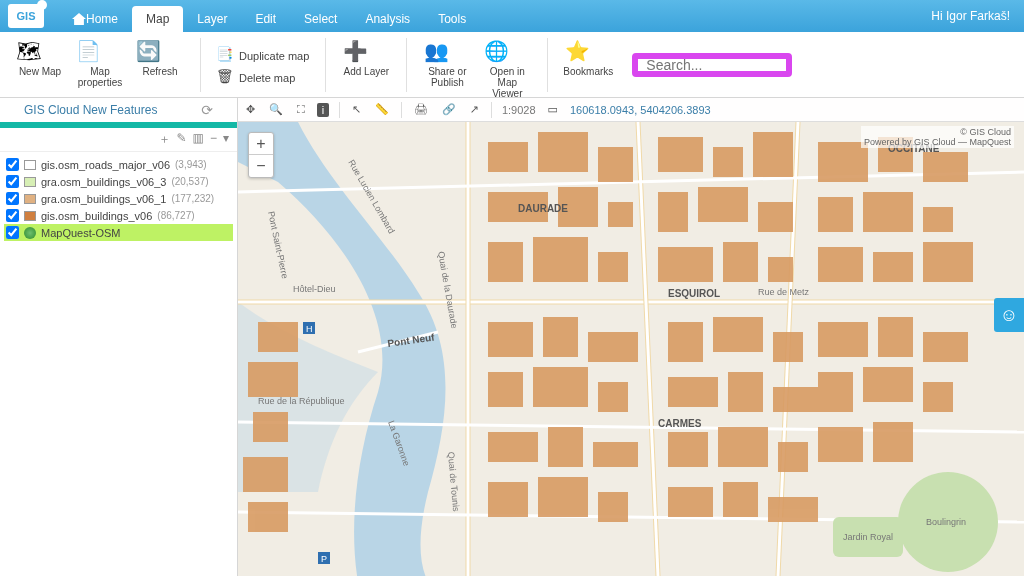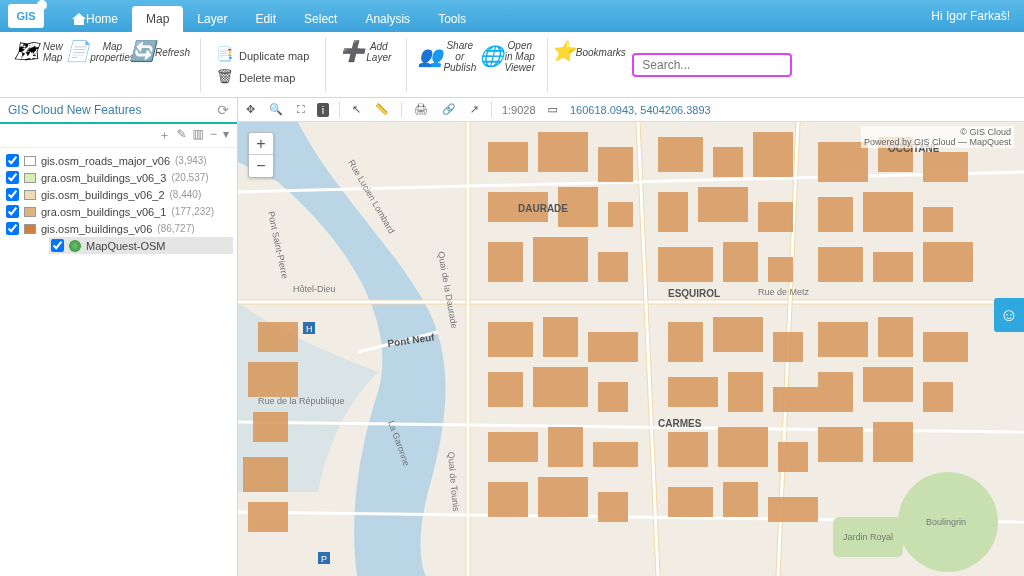--- a/index.html
+++ b/index.html
@@ -12,42 +12,42 @@
 .topnav .tabs { display: flex; align-items: flex-end; height: 100%; }
 .topnav .tab { padding: 6px 14px; font-size: 12px; cursor: pointer; display:flex;align-items:center;}
 .topnav .tab.active { background: #fff; color: #444; border-radius: 4px 4px 0 0; }
 .topnav .user { margin-left: auto; font-size: 12px; padding-right:6px;}
 .home-icon{width:14px;height:12px;background:#fff;clip-path:polygon(50% 0,100% 50%,85% 50%,85% 100%,15% 100%,15% 50%,0 50%);}
 
 
 .ribbon { height: 66px; background: #fff; border-bottom: 1px solid #d6d6d6; display: flex; align-items: center; padding: 0 6px; gap: 2px; }
 .rgroup { display: flex; align-items: flex-start; padding: 2px 6px; height:100%; gap:4px;}
 .rgroup.col{flex-direction:column;justify-content:center;gap:2px;}
-.rBtn { display: flex; flex-direction: row; align-items: center; justify-content: center; width: 56px; padding:4px 2px; cursor: pointer; border-radius:3px;font-style:italic;}
+.rBtn { display: flex; flex-direction: column; justify-content: center; width: 56px; padding:4px 2px; cursor: pointer; border-radius:3px;}
 .rBtn .ic { width: 30px; height: 26px; display:flex;align-items:center;justify-content:center;font-size:20px; }
 .rBtn .lbl { font-size: 10px; color: #444; text-align: center; line-height: 1.1; margin-top:2px;}
 .rSmall { display:flex; align-items:flex-end; gap:6px; font-size:11px; color:#444; cursor:pointer; padding:2px 4px;}
 .rSmall .sic{width:16px;height:16px;display:flex;align-items:center;justify-content:center;font-size:14px;}
 .divider { width:1px; background:#e0e0e0; height:54px; align-self:center; margin:0 4px;}
 .searchbox { margin-left: 8px; }
-.searchbox input { width: 160px; height: 24px; border: 2px solid #d946ef; border-radius: 4px; padding: 0 8px; font-size: 12px; color:#888;}
+.searchbox input { width: 160px; height: 24px; border: 6px solid #d946ef; border-radius: 4px; padding: 0 8px; font-size: 14px; color:#888;}
 
 
 .main { display: flex; height: calc(576px - 98px); }
 .sidebar { width: 238px; border-right: 1px solid #d6d6d6; background: #fff; display:flex;flex-direction:column;}
-.proj-head { display:flex; align-items:center; justify-content:space-between; padding:4px 8px; border-bottom:2px solid #14b8a6; font-size:12px; color:#3b7ea8;}
+.proj-head { display:flex; align-items:center; justify-content:space-between; padding:4px 24px; border-bottom:6px solid #14b8a6; font-size:12px; color:#3b7ea8;}
 .proj-head .reload{color:#999;cursor:pointer;font-size:14px;}
 .layer-tools{display:flex;justify-content:flex-end;gap:6px;padding:3px 8px;border-bottom:1px solid #eee;color:#888;font-size:12px;}
 .layer-tools span{cursor:pointer;}
 .layers{padding:4px 4px;font-size:11px;color:#444;}
 .layer-row{display:flex;align-items:center;gap:5px;padding:2px 2px;cursor:pointer;}
 .layer-row input{cursor:pointer;}
 .layer-swatch{width:12px;height:10px;border:1px solid #999;}
 .layer-row .cnt{color:#999;font-size:10px;}
-.layer-row.sel{background:#e5e5e5;margin-left:45px;}
+.layer-row.sel{background:#bef264;}
 .basemap-ic{width:12px;height:12px;border-radius:50%;background:radial-gradient(circle,#6fc06f,#2e8b2e);}
 
 
 .mappane{flex:1;position:relative;background:#f1ede4;overflow:hidden;}
 .maptools{position:absolute;top:0;left:0;right:0;height:24px;background:rgba(255,255,255,0.95);border-bottom:1px solid #ddd;display:flex;align-items:center;padding:0 6px;gap:10px;font-size:11px;color:#555;z-index:10;}
 .maptools .sep{width:1px;height:16px;background:#ddd;}
 .maptools .mt{cursor:pointer;padding:0 2px;}
 .maptools .scale{color:#777;}
 .maptools .coords{color:#3b7ea8;}
 .zoom-ctrl{position:absolute;top:34px;left:10px;z-index:10;border:1px solid #bbb;border-radius:3px;background:#fff;box-shadow:0 1px 3px rgba(0,0,0,0.2);}
@@ -186,26 +186,20 @@
         <input type="checkbox" checked="" style="">
         <span class="layer-swatch" style="background:#fff"></span>
         <span>gis.osm_roads_major_v06</span>
         <span class="cnt">(3,943)</span>
       </div>
       <div class="layer-row">
         <input type="checkbox" checked="" style="">
         <span class="layer-swatch" style="background:#d7efb5"></span>
         <span>gra.osm_buildings_v06_3</span>
         <span class="cnt">(20,537)</span>
-      </div>
-      <div class="layer-row">
-        <input type="checkbox" checked="" style="">
-        <span class="layer-swatch" style="background:#f0d9b5"></span>
-        <span>gis.osm_buildings_v06_2</span>
-        <span class="cnt">(8,440)</span>
       </div>
       <div class="layer-row">
         <input type="checkbox" checked="" style="">
         <span class="layer-swatch" style="background:#e0b182"></span>
         <span>gra.osm_buildings_v06_1</span>
         <span class="cnt">(177,232)</span>
       </div>
       <div class="layer-row">
         <input type="checkbox" checked="" style="">
         <span class="layer-swatch" style="background:#d07f3f"></span>

